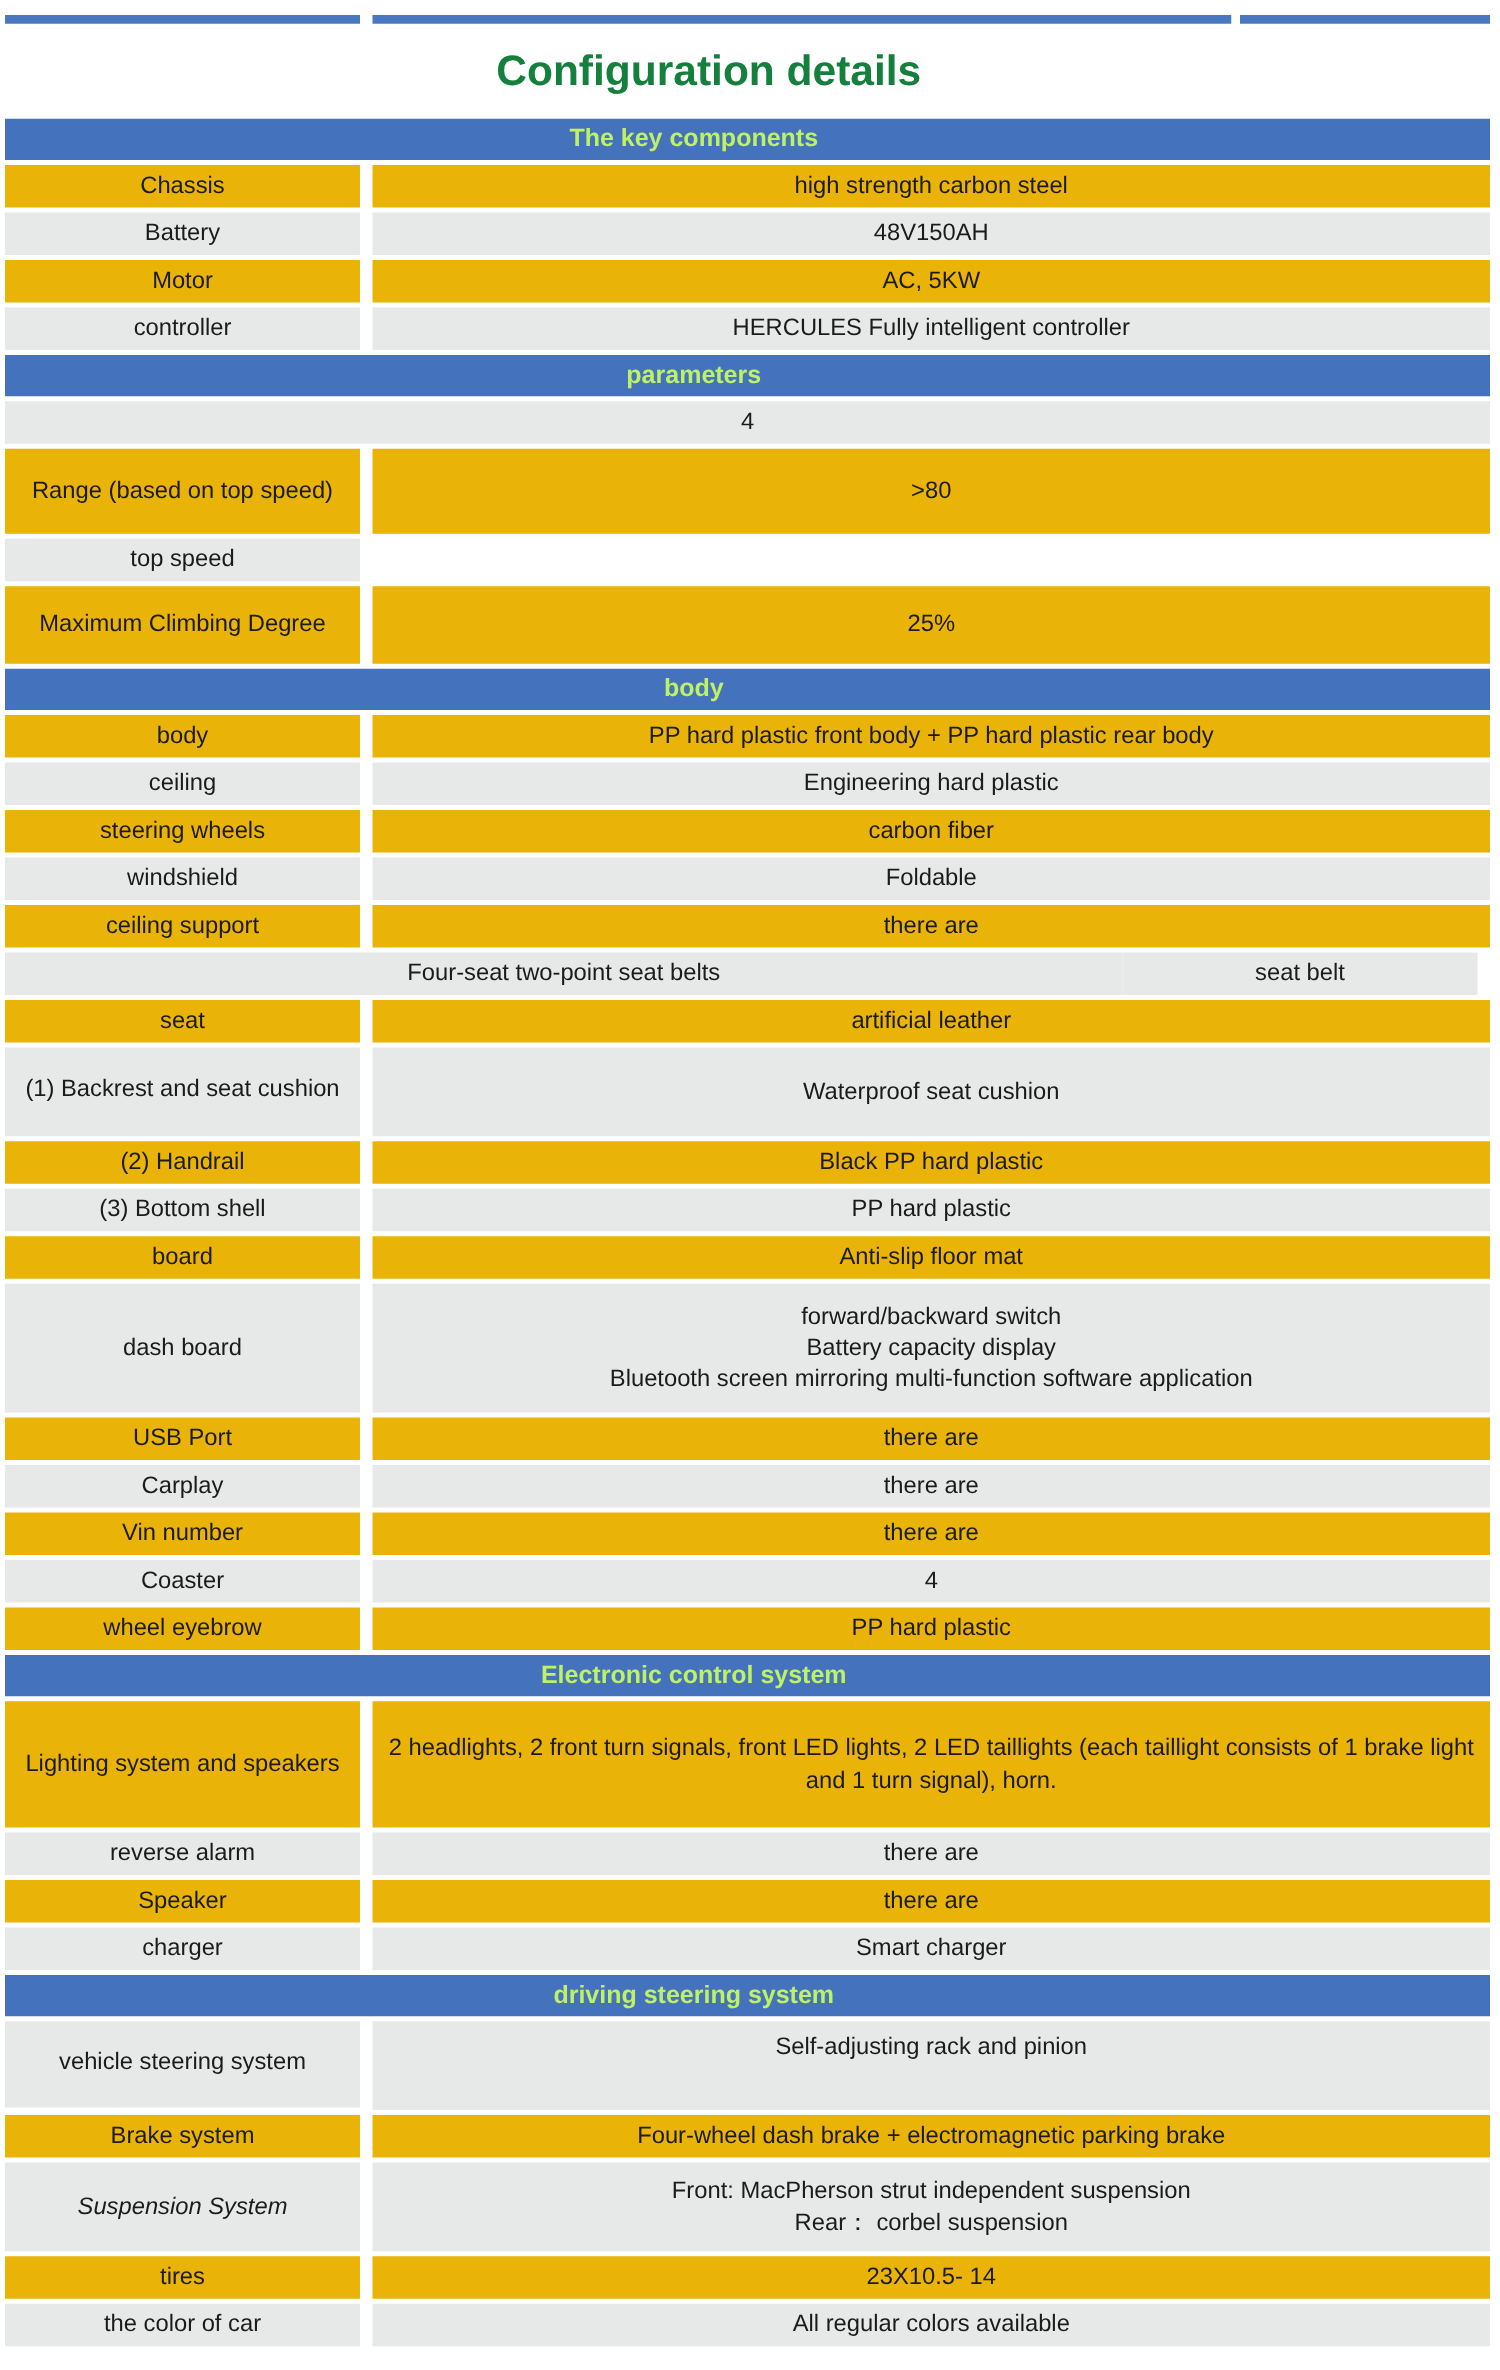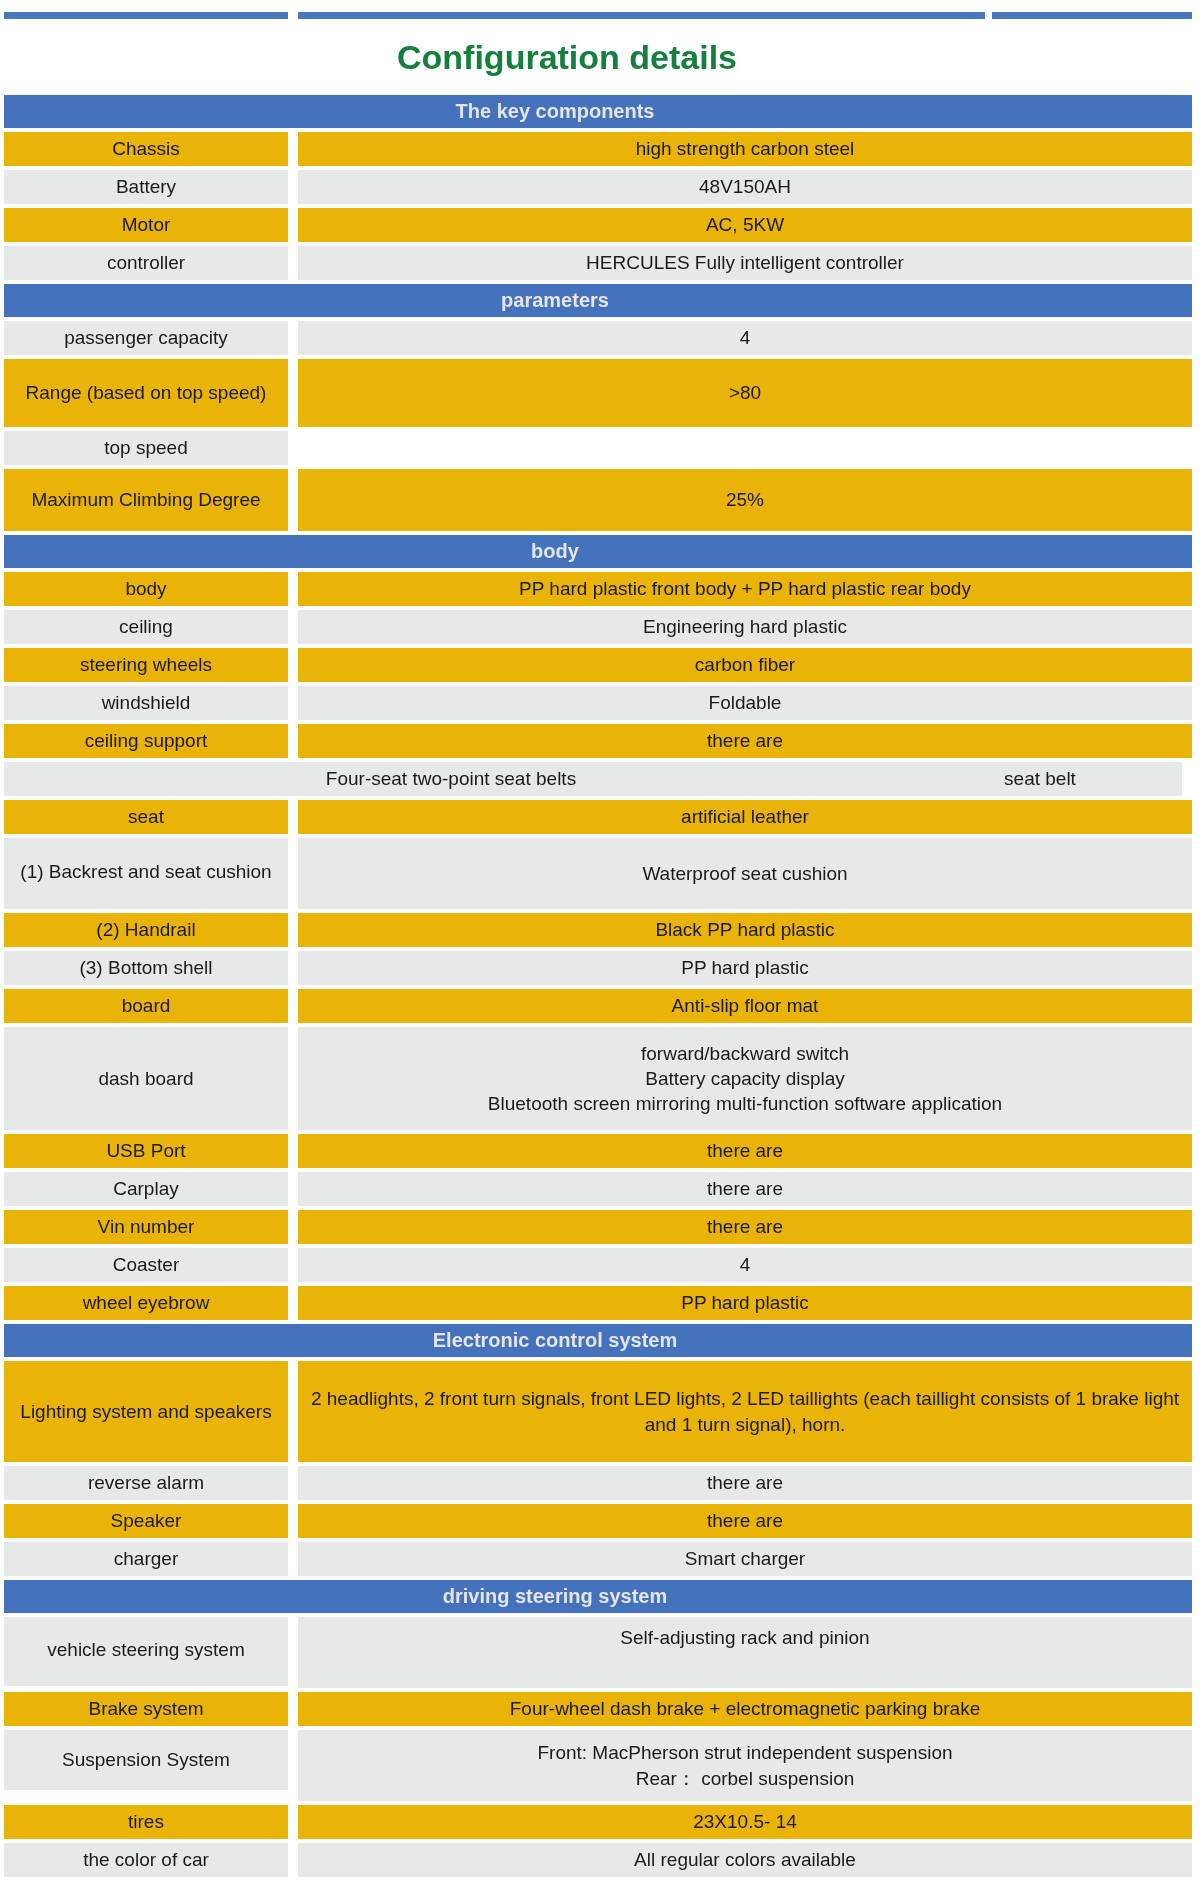--- a/index.html
+++ b/index.html
@@ -41,21 +41,21 @@
   .trow { margin-bottom:4px; }
 
   .trow.header {
     height:33px;
     background:#4472bd;
     display:flex; align-items:center; justify-content:center;
     padding-right:86px;
     box-sizing:border-box;
   }
   .trow.header .header-text {
-    color:#e5e5e5;
+    color:#bef264;
     font-size:20px;
     font-weight:bold;
   }
 
   .trow.data { display:flex; }
   .trow.data .cell {
     display:flex; align-items:center; justify-content:center;
     box-sizing:border-box;
     font-size:19px;
     line-height:1.32;
@@ -125,23 +125,20 @@
     <div class="cell value">
       <span>HERCULES Fully intelligent controller</span>
     </div>
   </div>
 
   <div class="trow header">
     <span class="header-text">parameters</span>
   </div>
 
   <div class="trow data gray">
-    <div class="cell label">
-      <span>passenger capacity</span>
-    </div>
     <div class="cell value">
       <span>4</span>
     </div>
   </div>
 
   <div class="trow data white">
     <div class="cell label" style="height: 68px;">
       <span>Range (based on top speed)</span>
     </div>
     <div class="cell value" style="height: 68px;">
@@ -379,21 +376,21 @@
   <div class="trow data white">
     <div class="cell label">
       <span>Brake system</span>
     </div>
     <div class="cell value">
       <span>Four-wheel dash brake + electromagnetic parking brake</span>
     </div>
   </div>
 
   <div class="trow data gray">
-    <div class="cell label" style="height: 60px;">
+    <div class="cell label" style="height: 71px; font-style: italic;">
       <span>Suspension System</span>
     </div>
     <div class="cell value" style="height: 71px;">
       <span>Front: MacPherson strut independent suspension
 Rear： corbel suspension</span>
     </div>
   </div>
 
   <div class="trow data white">
     <div class="cell label">

